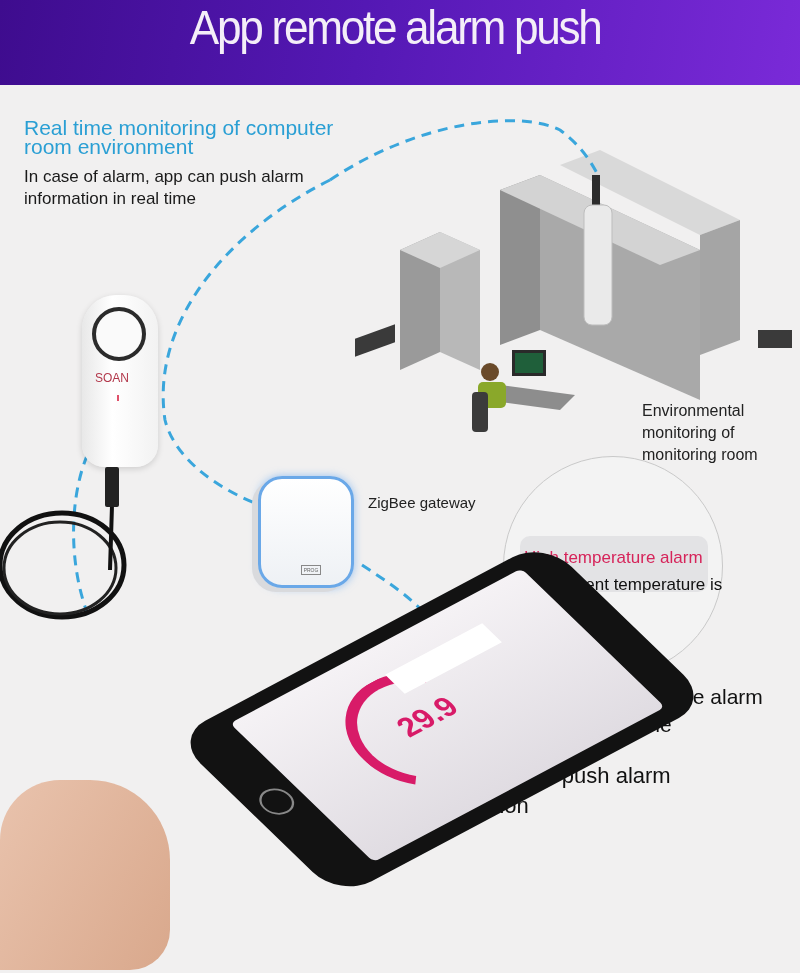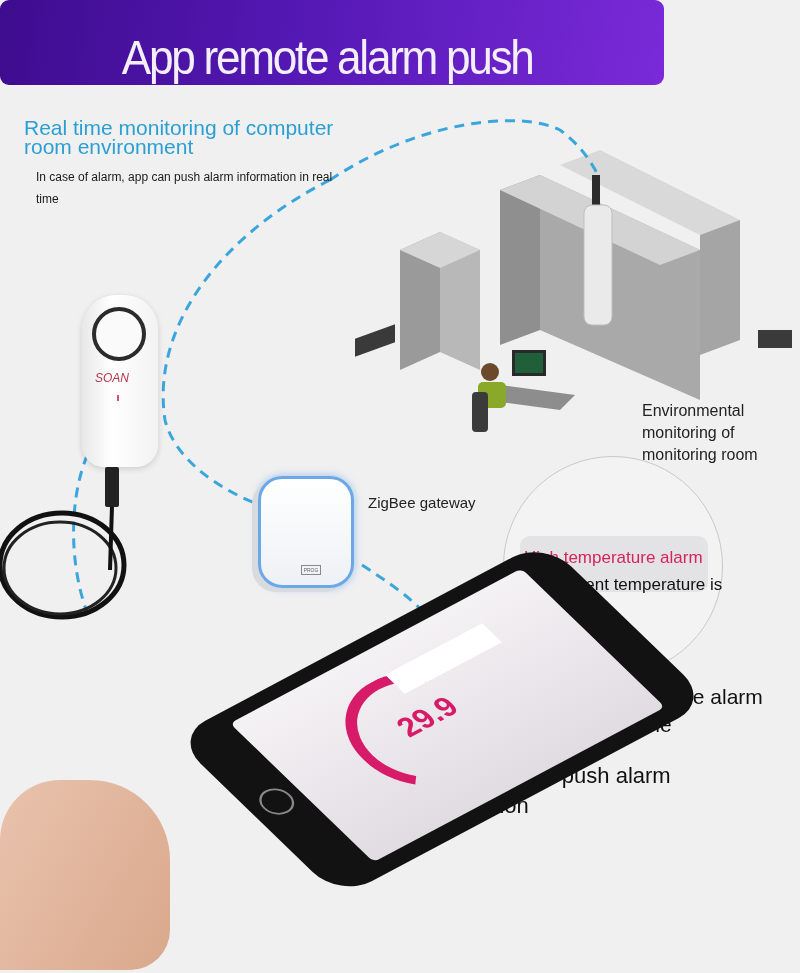--- a/index.html
+++ b/index.html
@@ -1,52 +1,52 @@
 <!DOCTYPE html>
 <html><head>
 <meta charset="utf-8">
 <style>
   * { box-sizing: border-box; margin: 0; padding: 0; }
   html, body { width: 800px; height: 973px; overflow: hidden; background: #f1f0f0; }
   body { position: relative; font-family: "Liberation Sans", sans-serif; }
 
   .banner {
-    position: absolute; left: 0; top: 0; width: 664px; height: 85px;
+    position: absolute; left: 0; top: 0; width: 800px; height: 85px;
     background: linear-gradient(100deg, #3e0c8e 0%, #5418b4 45%, #7a2ad8 100%);
-    display: flex; align-items: flex-end; justify-content: center; border-radius: 9px;
+    display: flex; align-items: flex-start; justify-content: center;
   }
   .banner-title {
     color: #f4eef8; font-size: 48px; letter-spacing: -2.5px; font-weight: normal;
     transform: scaleX(0.92); margin-left: -10px;
   }
   .canvas { position: absolute; left: 0; top: 85px; width: 800px; height: 888px; background: #f1f0f0; }
 
   .abs { position: absolute; }
   .intro-title { left: 24px; top: 118px; color: #2a9fd4; font-size: 21px; line-height: 19px; }
-  .intro-body  { left: 24px; top: 166px; color: #1a1a1a; font-size: 12px; line-height: 22px; margin-left: 12px; }
+  .intro-body  { left: 24px; top: 166px; color: #1a1a1a; font-size: 17px; line-height: 22px; }
   .label-env   { left: 642px; top: 400px; color: #222; font-size: 16px; line-height: 22px; }
   .label-zig   { left: 368px; top: 494px; color: #222; font-size: 15px; }
   .label-see   { left: 513px; top: 683px; color: #111; font-size: 21px; line-height: 28px; }
   .label-push  { left: 420px; top: 761px; color: #111; font-size: 22px; line-height: 30px; }
 
   .bubble {
     position: absolute; left: 503px; top: 456px; width: 220px; height: 220px;
     border-radius: 50%; background: #f3f3f3; border: 1px solid #c9c9c9;
   }
   .alert-card {
     position: absolute; left: 520px; top: 536px; width: 188px; height: 56px;
     background: #e3e3e5; border-radius: 10px;
   }
   .alert-title { left: 524px; top: 548px; color: #d6245a; font-size: 17px; }
   .alert-body  { left: 522px; top: 574px; color: #111; font-size: 17px; line-height: 22px; }
 
   .alarm-device {
     position: absolute; left: 82px; top: 295px; width: 76px; height: 172px;
     background: linear-gradient(90deg, #e8e8e8, #ffffff 40%, #f2f2f2);
-    border-radius: 34px 34px 22px 22px; box-shadow: 0 2px 6px rgba(0,0,0,0.15); font-style: italic;
+    border-radius: 34px 34px 22px 22px; box-shadow: 0 2px 6px rgba(0,0,0,0.15);
   }
   .alarm-ring {
     position: absolute; left: 10px; top: 12px; width: 54px; height: 54px;
     border-radius: 50%; border: 4px solid #2b2b2b; background: #fafafa;
   }
   .alarm-brand { position: absolute; left: 13px; top: 76px; color: #b2384b; font-size: 12px; }
   .alarm-led { position: absolute; left: 35px; top: 100px; width: 2px; height: 6px; background: #e0506a; }
   .cable-plug { position: absolute; left: 105px; top: 467px; width: 14px; height: 40px; background: #222; border-radius: 2px; }
 
   .gateway {

